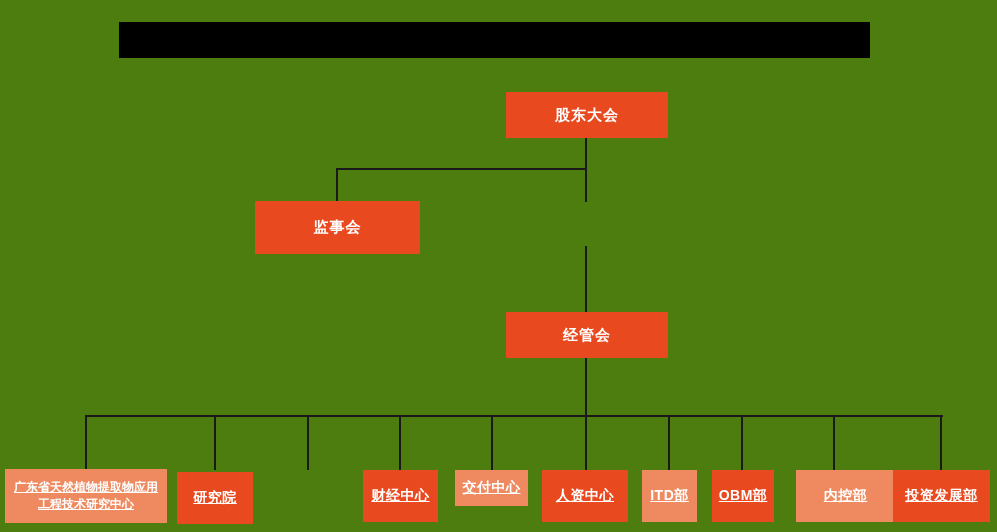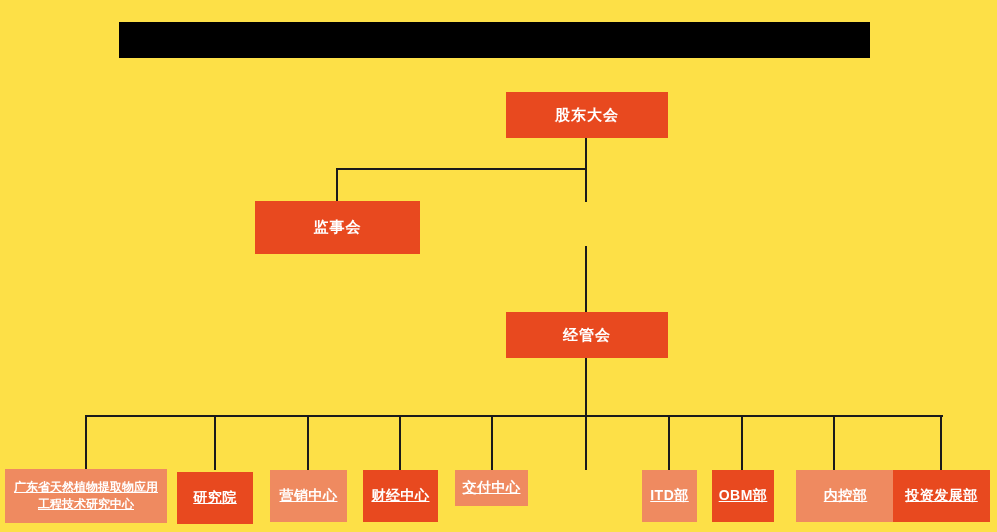--- a/index.html
+++ b/index.html
@@ -4,21 +4,21 @@
 <style>
   * { margin: 0; padding: 0; box-sizing: border-box; }
   html, body { background: #ffffff; }
   body {
     font-family: "Liberation Sans", "DejaVu Sans", sans-serif;
   }
   .canvas {
     position: relative;
     width: 997px;
     height: 532px;
-    background: #fde047;
+    background: #4d7c0f;
     overflow: hidden;
   }
   .header-bar {
     position: absolute;
     left: 119px; top: 22px;
     width: 751px; height: 36px;
     background: var(--header_bar, #000000);
   }
   .node {
     position: absolute;
@@ -77,28 +77,28 @@
   <div class="node primary" style="left:506px; top:312px; width:162px; height:46px;">
     <span>经管会</span>
   </div>
 
   <div class="node secondary dept small" style="left:5px; top:469px; width:162px; height:54px;">
     <span>广东省天然植物提取物应用工程技术研究中心</span>
   </div>
   <div class="node primary dept" style="left:177px; top:472px; width:76px; height:52px;">
     <span>研究院</span>
   </div>
-  <div class="node secondary dept" style="left:270px; top:470px; width:77px; height:52px;">
-    <span>营销中心</span>
-  </div>
   <div class="node primary dept" style="left:363px; top:470px; width:75px; height:52px;">
     <span>财经中心</span>
   </div>
   <div class="node secondary dept" style="left:455px; top:470px; width:73px; height:36px;">
     <span>交付中心</span>
+  </div>
+  <div class="node primary dept" style="left:542px; top:470px; width:86px; height:52px;">
+    <span>人资中心</span>
   </div>
   <div class="node secondary dept" style="left:642px; top:470px; width:55px; height:52px;">
     <span>ITD部</span>
   </div>
   <div class="node primary dept" style="left:712px; top:470px; width:62px; height:52px;">
     <span>OBM部</span>
   </div>
   <div class="node secondary dept" style="left:796px; top:470px; width:99px; height:52px;">
     <span>内控部</span>
   </div>

